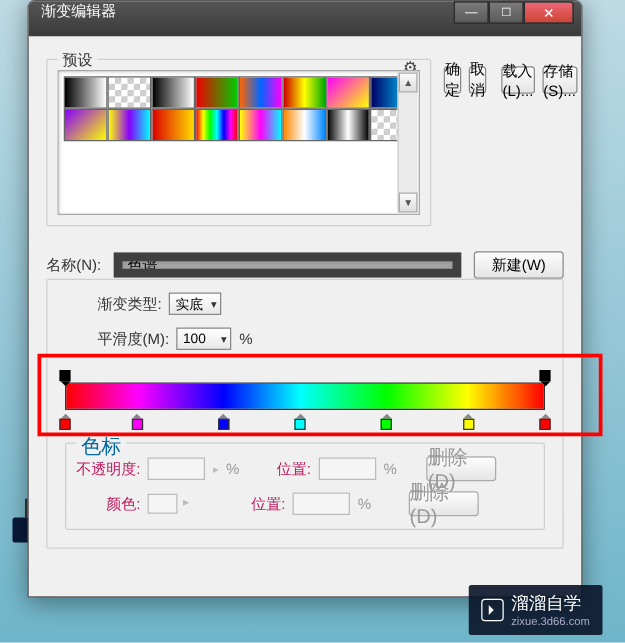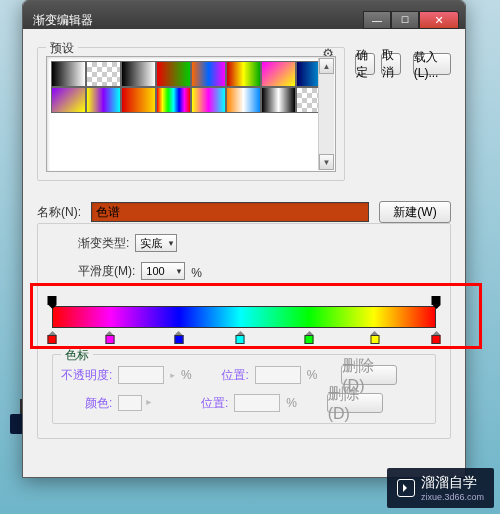--- a/index.html
+++ b/index.html
@@ -1,63 +1,63 @@
 <!DOCTYPE html>
 <html><head>
 <meta charset="utf-8">
 <style>
 * { box-sizing: border-box; margin: 0; padding: 0; font-family: "Microsoft YaHei", SimSun, sans-serif; }
 body { width: 500px; height: 514px; position: relative; overflow: hidden; background: linear-gradient(180deg,#bedae5 0%,#6fb5c9 100%); }
 .bg-boat { position:absolute; bottom:80px; left:10px; width:28px; height:20px; background:#0a1a3a; border-radius:2px; }
 .bg-boat::before { content:""; position:absolute; top:-15px; left:10px; width:2px; height:15px; background:#333; }
 .window { position:absolute; left:22px; top:0; width:444px; height:478px; background:#f0f0f0; border:1px solid #5a5a5a; border-radius:6px 6px 0 0; box-shadow:0 4px 20px rgba(0,0,0,.4); }
-.titlebar { height:28px; background:linear-gradient(180deg,#555 0%,#3a3a3a 100%); border-radius:5px 5px 0 0; display:flex; align-items:flex-end; padding:0 6px; position:relative; }
+.titlebar { height:28px; background:linear-gradient(180deg,#555 0%,#3a3a3a 100%); border-radius:5px 5px 0 0; display:flex; align-items:flex-start; padding:0 6px; position:relative; }
 .titlebar-text { color:#fff; font-size:12px; flex:1; padding-left:4px; }
 .win-btns { display:flex; gap:0; }
 .win-btn { width:28px; height:18px; border:1px solid #2a2a2a; background:linear-gradient(180deg,#7a7a7a,#5a5a5a); color:#fff; font-size:11px; display:flex; align-items:center; justify-content:center; cursor:pointer; }
 .win-btn.min::before{content:"—";font-size:10px;}
 .win-btn.max::before{content:"☐";font-size:9px;}
 .win-btn.close{ background:linear-gradient(180deg,#e67,#c43); width:40px; border-radius:0 3px 0 0;}
 .win-btn.close::before{content:"✕";font-size:11px;}
 .body-area { padding:10px 14px; display:flex; gap:10px; }
 .left-col { flex:1; }
 .right-col { width:96px; display:flex; gap:6px; padding-top:14px; }
 .group { border:1px solid #cfcfcf; border-radius:2px; padding:8px; position:relative; margin-top:8px; }
 .group-title { position:absolute; top:-8px; left:8px; background:#f0f0f0; padding:0 4px; font-size:12px; color:#333; }
 .gear { position:absolute; top:-2px; right:10px; font-size:13px; color:#444; cursor:pointer; }
 .presets-box { background:#fff; border:1px solid #aaa; height:116px; padding:4px; overflow:hidden; position:relative; box-shadow: inset 1px 1px 3px rgba(0,0,0,.15);}
 .presets-grid { display:grid; grid-template-columns:repeat(8,1fr); grid-auto-rows:26px; gap:0; }
 .preset { border:1px solid #666; cursor:pointer; }
 .btn { height:22px; background:linear-gradient(180deg,#fdfdfd,#e5e5e5); border:1px solid #8a8a8a; border-radius:3px; font-size:12px; cursor:pointer; display:flex; align-items:center; justify-content:center; box-shadow:0 1px 0 #fff inset; }
 .row { display:flex; align-items:center; gap:6px; margin-top:10px; font-size:12px; }
 .label { color:#333; font-size:12px; }
-.text-input { flex:1; height:20px; border:1px solid #404040; background:#c2410c; padding:0 4px; font-size:12px; box-shadow:inset 1px 1px 2px rgba(0,0,0,.1); }
+.text-input { flex:1; height:20px; border:7px solid #404040; background:#a3a3a3; padding:0 4px; font-size:12px; box-shadow:inset 1px 1px 2px rgba(0,0,0,.1); }
 .dropdown { height:18px; border:1px solid #888; background:linear-gradient(180deg,#fff,#e8e8e8); font-size:11px; padding:0 14px 0 4px; position:relative; display:inline-flex; align-items:center; cursor:pointer;}
 .dropdown::after{content:"▾"; position:absolute; right:3px; font-size:9px; color:#333;}
 .gradient-section { border:1px solid #cfcfcf; border-radius:2px; padding:10px 14px 14px; margin-top:6px; position:relative; }
 .red-box { position:absolute; border:3px solid #ff0000; left:30px; right:18px; top:283px; height:66px; pointer-events:none; }
 .grad-bar-wrap { margin-top:16px; position:relative; }
 .opacity-stops { height:10px; position:relative; }
 .ostop { position:absolute; top:0; width:9px; height:9px; background:#000; transform:translateX(-50%); cursor:pointer;}
 .ostop::after{content:"";position:absolute;left:50%;top:9px;transform:translateX(-50%);border:4px solid transparent;border-top-color:#000;}
 .grad-bar { height:22px; border:1px solid #333; background:linear-gradient(90deg,#ff0000 0%,#ff00ff 15%,#0000ff 33%,#00ffff 49%,#00ff00 67%,#ffff00 84%,#ff0000 100%); cursor:pointer;}
 .color-stops { height:14px; position:relative; margin-top:2px; }
 .cstop { position:absolute; bottom:0; transform:translateX(-50%); cursor:pointer; }
 .cstop .tri{width:0;height:0;border:4px solid transparent;border-bottom-color:#888;margin:0 auto;}
 .cstop .sq{width:9px;height:9px;border:1px solid #333;}
 .stops-section { border:1px solid #cfcfcf; border-radius:2px; padding:10px 8px; margin-top:10px; position:relative; }
-.stops-title { position:absolute; top:-8px; left:8px; background:#f0f0f0; padding:0 4px; font-size:12px; color:#14532d; }
+.stops-title { position:absolute; top:-8px; left:8px; background:#f0f0f0; padding:0 4px; font-size:16px; color:#0369a1; }
 .stop-row { display:flex; align-items:center; gap:6px; font-size:12px; color:#999; margin-bottom:8px;}
-.stop-row .label{color:#8b5cf6;}
+.stop-row .label{color:#be185d;}
 .disabled-input { width:46px; height:18px; border:1px solid #bbb; background:#f5f5f5; }
 .pct{color:#999;font-size:12px;}
 .del-btn{ width:56px; height:20px; background:linear-gradient(180deg,#fdfdfd,#e5e5e5); border:1px solid #aaa; border-radius:3px; font-size:16px; color:#999; display:flex;align-items:center;justify-content:center;}
 .color-swatch { width:24px; height:16px; border:1px solid #bbb; background:#f5f5f5; position:relative;}
 .color-swatch::after{content:"▸";position:absolute;right:-10px;top:0;font-size:10px;color:#bbb;}
-.watermark { position:absolute; right:6px; bottom:6px; background:rgba(10,20,40,.9); color:#fff; font-size:14px; padding:6px 10px; border-radius:2px; display:flex; align-items:center; gap:6px;}
+.watermark { position:absolute; right:18px; bottom:6px; background:rgba(10,20,40,.9); color:#fff; font-size:14px; padding:6px 10px; border-radius:2px; display:flex; align-items:center; gap:6px;}
 .watermark .play{width:18px;height:18px;border:1.5px solid #fff;border-radius:3px;display:flex;align-items:center;justify-content:center;}
 .watermark .play::before{content:"";border:4px solid transparent;border-left-color:#fff;margin-left:2px;}
 .watermark .sub{font-size:9px;color:#aac;}
 .checker { background-image: linear-gradient(45deg,#ccc 25%,transparent 25%,transparent 75%,#ccc 75%),linear-gradient(45deg,#ccc 25%,#fff 25%,#fff 75%,#ccc 75%); background-size:10px 10px; background-position:0 0,5px 5px;}
 .scrollbar{position:absolute;right:1px;top:1px;bottom:1px;width:16px;background:#eaeaea;border-left:1px solid #ccc;}
 .scrollbar .up,.scrollbar .dn{height:16px;background:linear-gradient(180deg,#fafafa,#ddd);border:1px solid #aaa;font-size:8px;display:flex;align-items:center;justify-content:center;color:#555;}
 .scrollbar .up{position:absolute;top:0;left:0;right:0;}
 .scrollbar .dn{position:absolute;bottom:0;left:0;right:0;}
 </style>
 </head>
@@ -104,37 +104,38 @@
             <div class="dn">▼</div>
           </div>
         </div>
       </div>
     </div>
     <div class="right-col">
       <div class="btn">确定</div>
       <div class="btn">取消</div>
       <div style="height:10px"></div>
       <div class="btn">载入(L)...</div>
+      <div class="btn">存储(S)...</div>
     </div>
   </div>
 
   <div class="row" style="padding:0 14px;gap:10px;">
     <span class="label">名称(N):</span>
     <input class="text-input" value="色谱" style="">
     <div class="btn" style="width:72px">新建(W)</div>
   </div>
 
   <div class="gradient-section" style="margin:0 14px 0;">
     <div class="row" style="margin-top:0;justify-content:flex-start;padding-left:26px;">
       <span class="label">渐变类型:</span>
       <div class="dropdown">
           <span>实底</span>
         </div>
     </div>
-    <div class="row" style="padding-left:26px;align-items:flex-end;">
+    <div class="row" style="padding-left:26px;">
       <span class="label">平滑度(M):</span>
       <div class="dropdown" style="width:44px">
           <span>100</span>
         </div>
       <span class="label">%</span>
     </div>
 
     <div class="grad-bar-wrap">
       <div class="opacity-stops" id="ostops">
           <div class="ostop" style="left: 0%;"></div>

